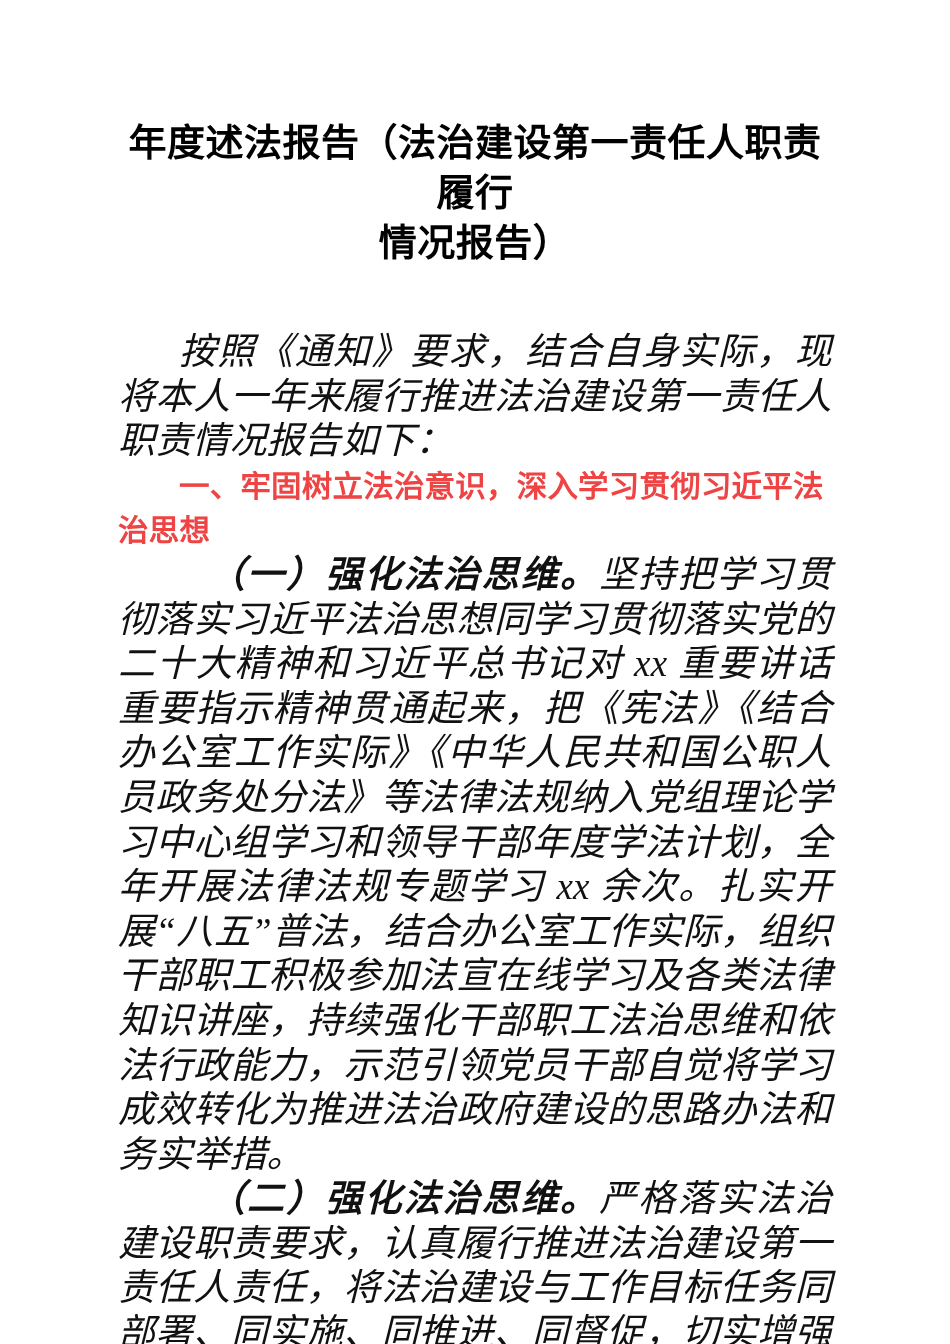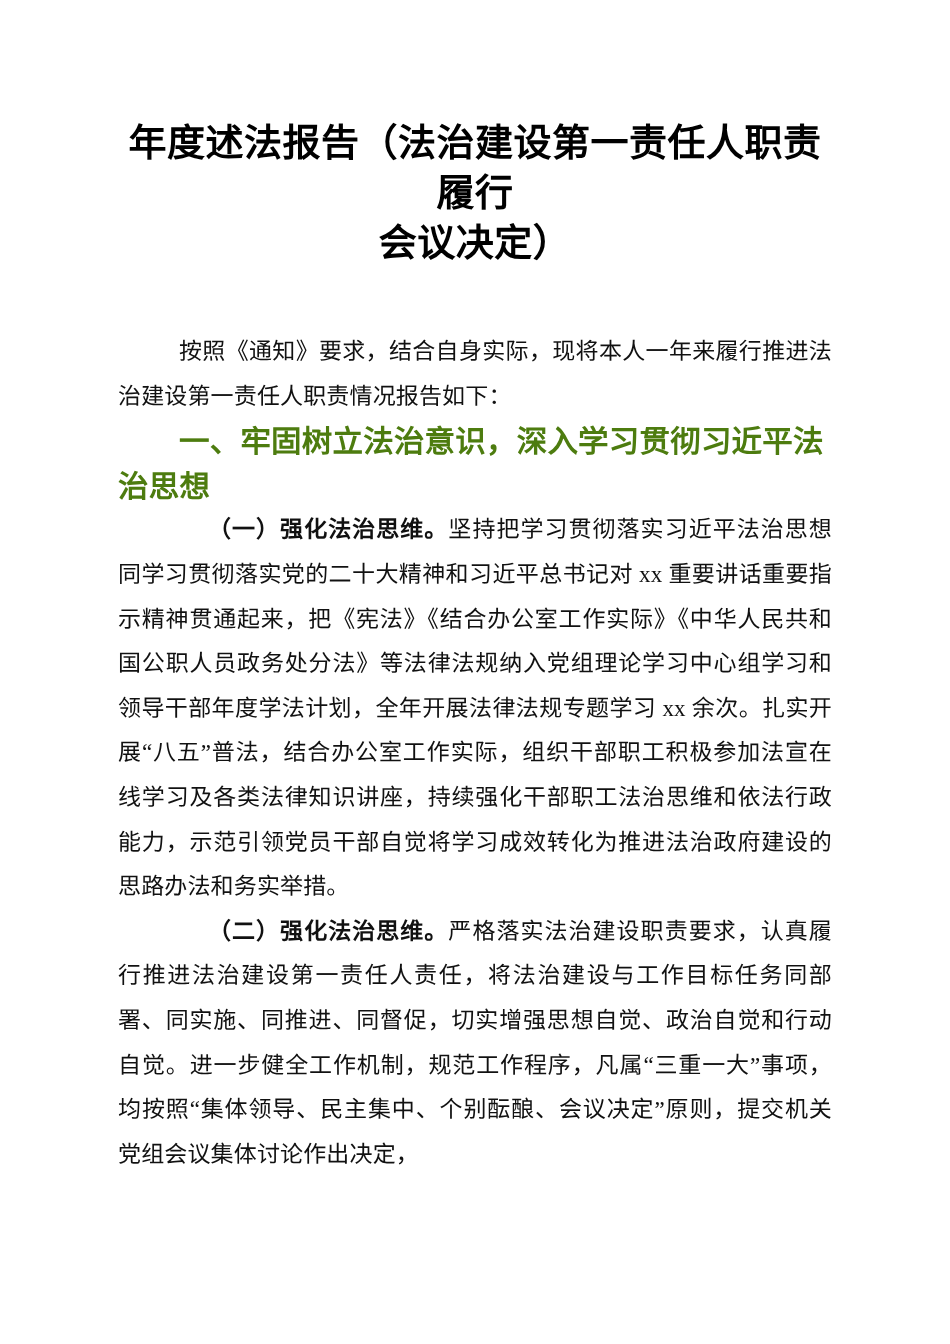--- a/index.html
+++ b/index.html
@@ -46,60 +46,61 @@
   }
 
   
   .title-gap {
     height: 62px;
   }
 
   
   .para {
     font-family: "Liberation Serif", "DejaVu Serif", serif;
-    font-size: 23px;
+    font-size: 37px;
     line-height: 44.6px;
     text-align: justify;
     text-justify: inter-ideograph;
     text-indent: 61px;
     margin: 0;
     padding: 0;
     letter-spacing: 0.15px;
     color: #111111;
+    font-style: italic;
   }
 
   
   .sec-heading {
     font-family: "Liberation Sans", "DejaVu Sans", sans-serif;
     font-weight: bold;
     font-size: 30.5px;
     line-height: 44.6px;
     text-indent: 61px;
     text-align: left;
     margin: 0;
     padding: 0;
     letter-spacing: 0.2px;
-    color: #4d7c0f;
+    color: #ef4444;
   }
 
   
   .lead-in {
     font-weight: bold;
     margin-left: 29px;
   }
 </style>
 </head>
 <body>
 
 <div class="page">
   <div class="page-body">
 
     <h1 class="doc-title">
       <span style="display: block;">年度述法报告（法治建设第一责任人职责履行</span>
-      <span style="display: block;">会议决定）</span>
+      <span style="display: block;">情况报告）</span>
     </h1>
 
     <div class="title-gap"></div>
 
     <p class="para">按照《通知》要求，结合自身实际，现将本人一年来履行推进法治建设第一责任人职责情况报告如下：</p>
 
     <h2 class="sec-heading">一、牢固树立法治意识，深入学习贯彻习近平法治思想</h2>
 
     <p class="para"><span class="lead-in">（一）强化法治思维。</span><span>坚持把学习贯彻落实习近平法治思想同学习贯彻落实党的二十大精神和习近平总书记对 xx 重要讲话重要指示精神贯通起来，把《宪法》《结合办公室工作实际》《中华人民共和国公职人员政务处分法》等法律法规纳入党组理论学习中心组学习和领导干部年度学法计划，全年开展法律法规专题学习 xx 余次。扎实开展“八五”普法，结合办公室工作实际，组织干部职工积极参加法宣在线学习及各类法律知识讲座，持续强化干部职工法治思维和依法行政能力，示范引领党员干部自觉将学习成效转化为推进法治政府建设的思路办法和务实举措。</span></p>
 

